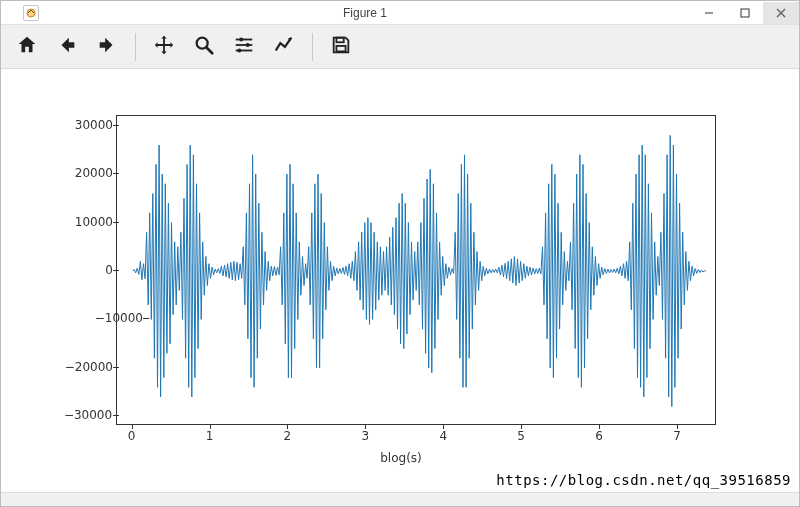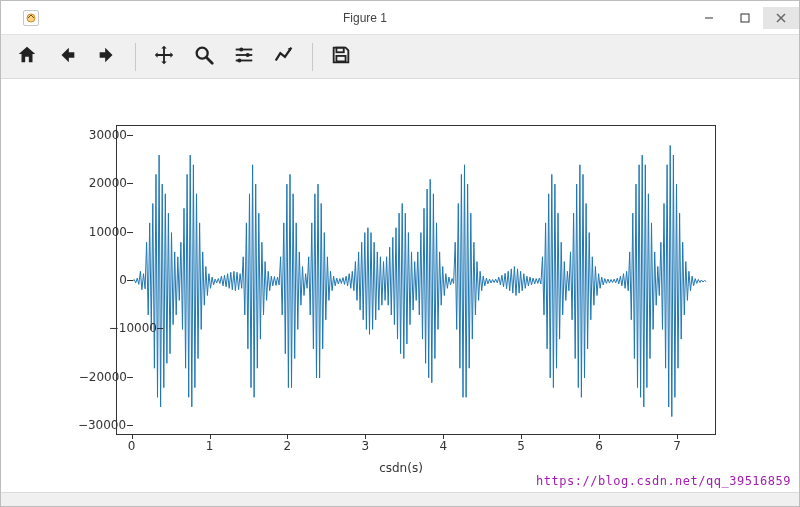--- a/index.html
+++ b/index.html
@@ -5,21 +5,21 @@
   * { box-sizing: border-box; }
   html, body { margin: 0; padding: 0; font-family: "Segoe UI", Tahoma, sans-serif; font-size: 12px; }
   .window {
     width: 800px; height: 507px;
     background: #f0f0f0;
     border: 1px solid #bdbdbd;
     display: flex; flex-direction: column;
     position: relative;
   }
   .titlebar {
-    height: 34px; background: #fff;
+    height: 24px; background: #fff;
     display: flex; align-items: center;
     border-bottom: 1px solid #e0e0e0;
     padding-left: 16px;
   }
   .titlebar .icon {
     width: 16px; height: 16px; margin-left: 6px;
     background: #fff; border: 1px solid #c6c6c6; border-radius: 2px;
     display:flex; align-items:center; justify-content:center;
   }
   .titlebar .title { flex: 1; text-align: center; color: #444; font-size: 12px; }
@@ -51,21 +51,21 @@
   .plot {
     position:absolute;
     left: 115px; top: 46px;
     width: 600px; height: 310px;
     border: 1px solid #333;
     background:#fff;
     overflow: hidden;
   }
   .ytick {
     position:absolute;
-    left: 76px; width: 50px; text-align:right;
+    left: 62px; width: 50px; text-align:right;
     color:#333; font-size:12px;
     transform: translateY(-50%);
     font-family: 'DejaVu Sans', Arial, sans-serif;
   }
   .ytick .tickmark {
     position:absolute; right:-6px; top:50%; width:6px; height:1px; background:#333;
   }
   .xtick {
     position:absolute;
     top: 360px; width:40px; text-align:center;
@@ -76,21 +76,21 @@
   .xtick .tickmark {
     position:absolute; left:50%; top:-5px; width:1px; height:5px; background:#333;
   }
   .xlabel {
     position:absolute; left:0; width:800px; text-align:center;
     top: 382px; color:#333; font-size:12px;
     font-family: 'DejaVu Sans', Arial, sans-serif;
   }
   .watermark {
     position:absolute; right:8px; bottom:4px;
-    color:#a21caf; font-size:12px; font-family: monospace;
+    color:#000000; font-size:14px; font-family: monospace;
     letter-spacing: 0.5px;
   }
   .statusbar {
     height: 14px; background:#f0f0f0; border-top:1px solid #dcdcdc;
   }
   svg.wave path { stroke: #1f77b4; stroke-width:1; fill:none; }
 </style>
 </head>
 <body>
 
@@ -196,19 +196,19 @@
     <div id="xticks-host">
         <div class="xtick" style="left: 130.584px;"><span class="tickmark"></span>0</div>
         <div class="xtick" style="left: 208.506px;"><span class="tickmark"></span>1</div>
         <div class="xtick" style="left: 286.429px;"><span class="tickmark"></span>2</div>
         <div class="xtick" style="left: 364.351px;"><span class="tickmark"></span>3</div>
         <div class="xtick" style="left: 442.273px;"><span class="tickmark"></span>4</div>
         <div class="xtick" style="left: 520.195px;"><span class="tickmark"></span>5</div>
         <div class="xtick" style="left: 598.117px;"><span class="tickmark"></span>6</div>
         <div class="xtick" style="left: 676.039px;"><span class="tickmark"></span>7</div>
       </div>
-    <div class="xlabel">csdn(s)</div>
+    <div class="xlabel">blog(s)</div>
     <div class="watermark">https://blog.csdn.net/qq_39516859</div>
   </div>
 
   <div class="statusbar"></div>
 
 </div>
 
 </body></html>

